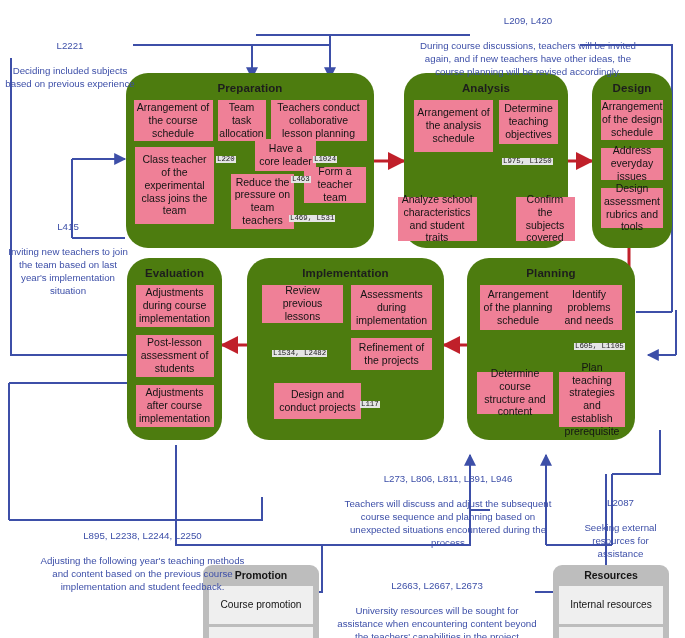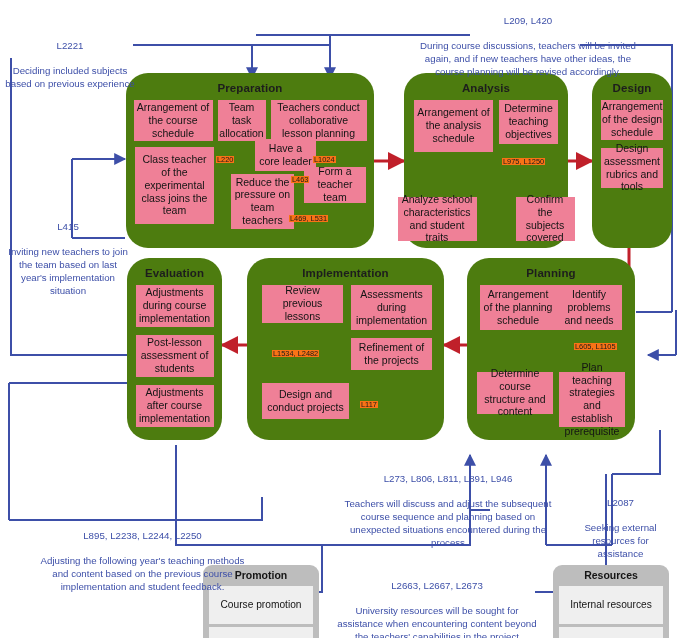--- a/index.html
+++ b/index.html
@@ -68,21 +68,21 @@
 
   
   .elabel{
     position:absolute;
     font-size:7.4px;
     color:#1a1a1a;
     background:transparent;
     white-space:nowrap;
     line-height:1;
   }
-  .elabel.onpink{background:#f97316;padding:0 1px;}
+  .elabel.onpink{background:#e5e5e5;padding:0 1px;font-family:Liberation Mono, monospace;}
 
   
   .gbox{
     position:absolute;
     background:#bdbdbd;
     border-radius:9px;
     box-sizing:border-box;
     padding:4px 6px 6px 6px;
   }
   .gbox-title{
@@ -236,20 +236,21 @@
     <div class="row" style="gap:6px;align-items:stretch;margin-top:45px;">
       <div class="cell" style="width:79px;height:44px;">Analyze school characteristics and student traits</div>
       <div class="cell" style="width:59px;height:44px;margin-left:33px;">Confirm the subjects covered</div>
     </div>
   </div>
   <div class="elabel onpink" style="left:502px;top:158px;">L975, L1250</div>
 
   <div class="phase" style="left:592px; top:73px; width:80px; height:175px;">
     <div class="phase-title">Design</div>
     <div class="cell" style="width:62px;height:40px;">Arrangement of the design schedule</div>
+    <div class="cell" style="width:62px;height:31px;margin-top:8px;">Address everyday issues</div>
     <div class="cell" style="width:62px;height:40px;margin-top:8px;">Design assessment rubrics and tools</div>
   </div>
 
   <div class="phase" style="left:467px; top:258px; width:168px; height:182px;">
     <div class="phase-title">Planning</div>
     <div class="row" style="gap:0;align-items:stretch;">
       <div class="cell" style="width:76px;height:45px;">Arrangement of the planning schedule</div>
       <div class="cell" style="width:66px;height:45px;">Identify problems and needs</div>
     </div>
     <div class="row" style="gap:6px;align-items:stretch;margin-top:42px;">
@@ -258,21 +259,21 @@
     </div>
   </div>
   <div class="elabel onpink" style="left:574px;top:343px;">L605, L1105</div>
 
   <div class="phase" style="left:247px; top:258px; width:197px; height:182px;">
     <div class="phase-title">Implementation</div>
     <div class="row" style="gap:6px;align-items:flex-start;width:100%;position:relative;height:140px;">
       <div class="cell" style="position:absolute;left:6px;top:0px;width:81px;height:38px;">Review previous lessons</div>
       <div class="cell" style="position:absolute;left:95px;top:0px;width:81px;height:45px;">Assessments during implementation</div>
       <div class="cell" style="position:absolute;left:95px;top:53px;width:81px;height:32px;">Refinement of the projects</div>
-      <div class="cell" style="position:absolute;left:6px;top:98px;width:87px;height:36px;text-align:center;">Design and conduct projects</div>
+      <div class="cell" style="position:absolute;left:18px;top:98px;width:87px;height:36px;text-align:center;">Design and conduct projects</div>
     </div>
   </div>
   <div class="elabel onpink" style="left:272px;top:350px;">L1534, L2482</div>
   <div class="elabel onpink" style="left:360px;top:401px;">L117</div>
 
   <div class="phase" style="left:127px; top:258px; width:95px; height:182px;">
     <div class="phase-title">Evaluation</div>
     <div class="cell" style="width:78px;height:42px;">Adjustments during course implementation</div>
     <div class="cell" style="width:78px;height:42px;margin-top:8px;">Post-lesson assessment of students</div>
     <div class="cell" style="width:78px;height:42px;margin-top:8px;">Adjustments after course implementation</div>

